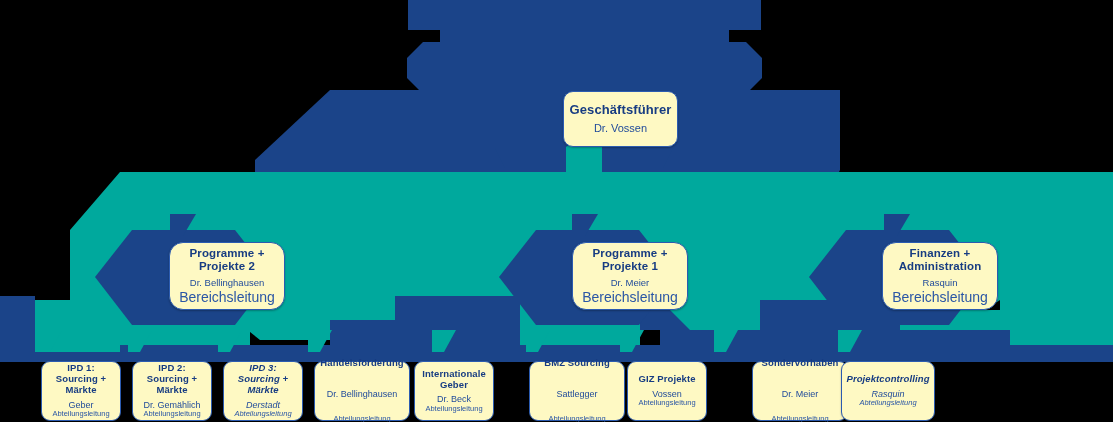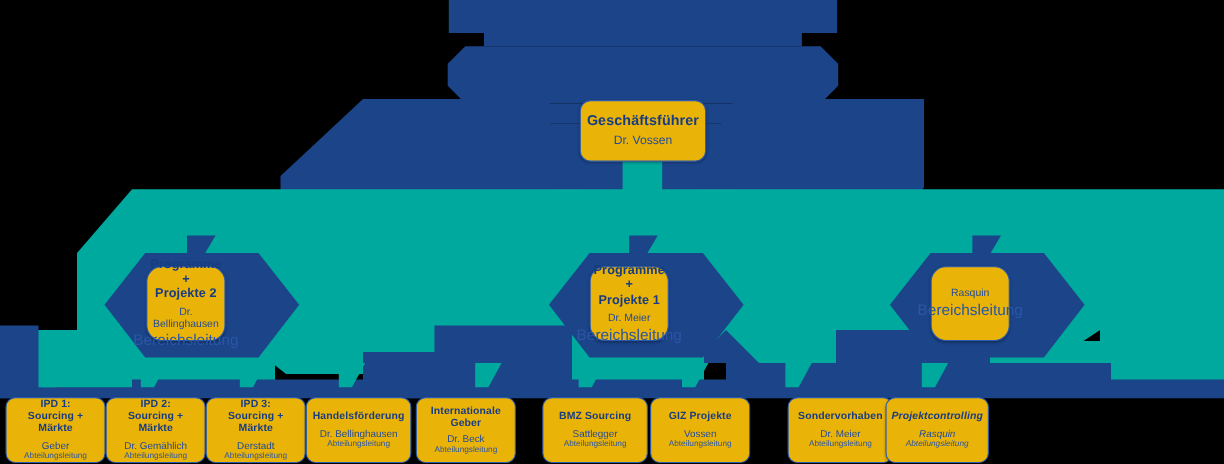--- a/index.html
+++ b/index.html
@@ -19,31 +19,32 @@
   #bg-art {
     position: absolute;
     left: 0; top: 0;
     width: 1113px;
     height: 422px;
     display: block;
   }
   .node {
     position: absolute;
     box-sizing: border-box;
-    background: #eab308;
+    background: #fef9c3;
     border: 1px solid #2b5bb0;
     border-radius: 9px;
     display: flex;
     flex-direction: column;
     align-items: center;
     justify-content: center;
     text-align: center;
     color: #173c82;
     box-shadow: 0 1px 2px rgba(0,0,0,0.28);
     padding: 3px 4px;
+    margin-left: 36px;
   }
   .node .n-title {
     font-weight: bold;
     color: #173c82;
     line-height: 1.14;
     letter-spacing: 0.1px;
   }
   .node .n-person {
     color: #1f4a9a;
     line-height: 1.15;
@@ -59,42 +60,42 @@
     height: 56px;
     left: 527px;
     top: 91px;
     border-radius: 10px;
   }
   .lvl1 .n-title { font-size: 13px; margin-bottom: 4px; }
   .lvl1 .n-person { font-size: 11px; }
 
   
   .lvl2 {
-    width: 72px;
+    width: 116px;
     height: 68px;
     border-radius: 14px;
   }
   .lvl2 .n-title  { font-size: 11.5px; margin-bottom: 5px; }
   .lvl2 .n-person { font-size: 9.5px; }
   .lvl2 .n-role   { font-size: 14px; }
   .lvl2-a { left: 133px; top: 242px; }
   .lvl2-b { left: 536px; top: 242px; }
   .lvl2-c { left: 846px; top: 242px; }
 
   
   .lvl3 {
-    width: 91px;
+    width: 80px;
     height: 60px;
     top: 361px;
     border-radius: 9px;
   }
   .lvl3 .n-title  { font-size: 9.5px; margin-bottom: 4px; }
   .lvl3 .n-person { font-size: 9px; }
   .lvl3 .n-role   { font-size: 7.5px; }
-  .lvl3.wide { width: 96px; }
+  .lvl3.wide { width: 96px; gap: 16px; }
 </style>
 </head>
 <body>
 
 <div id="org-root">
 
   <svg id="bg-art" viewBox="0 0 1113 422" width="1113" height="422" xmlns="http://www.w3.org/2000/svg">
 
     <g>
 
@@ -208,20 +209,24 @@
   <div class="node lvl2 lvl2-b">
     <div class="n-title">
       <span>Programme +</span><br>
       <span>Projekte 1</span>
     </div>
     <div class="n-person">Dr. Meier</div>
     <div class="n-role">Bereichsleitung</div>
   </div>
 
   <div class="node lvl2 lvl2-c">
+    <div class="n-title">
+      <span>Finanzen +</span><br>
+      <span>Administration</span>
+    </div>
     <div class="n-person">Rasquin</div>
     <div class="n-role">Bereichsleitung</div>
   </div>
 
   <div class="node lvl3" style="left:5px;">
     <div class="n-title">
       <span>IPD 1:</span><br>
       <span>Sourcing + Märkte</span>
     </div>
     <div class="n-person">Geber</div>
@@ -230,21 +235,21 @@
 
   <div class="node lvl3" style="left:96px;">
     <div class="n-title">
       <span>IPD 2:</span><br>
       <span>Sourcing + Märkte</span>
     </div>
     <div class="n-person">Dr. Gemählich</div>
     <div class="n-role">Abteilungsleitung</div>
   </div>
 
-  <div class="node lvl3" style="left:187px;">
+  <div class="node lvl3" style="left:187px;font-style:italic;">
     <div class="n-title">
       <span>IPD 3:</span><br>
       <span>Sourcing + Märkte</span>
     </div>
     <div class="n-person">Derstadt</div>
     <div class="n-role">Abteilungsleitung</div>
   </div>
 
   <div class="node lvl3 wide" style="left:278px;">
     <div class="n-title">Handelsförderung</div>

